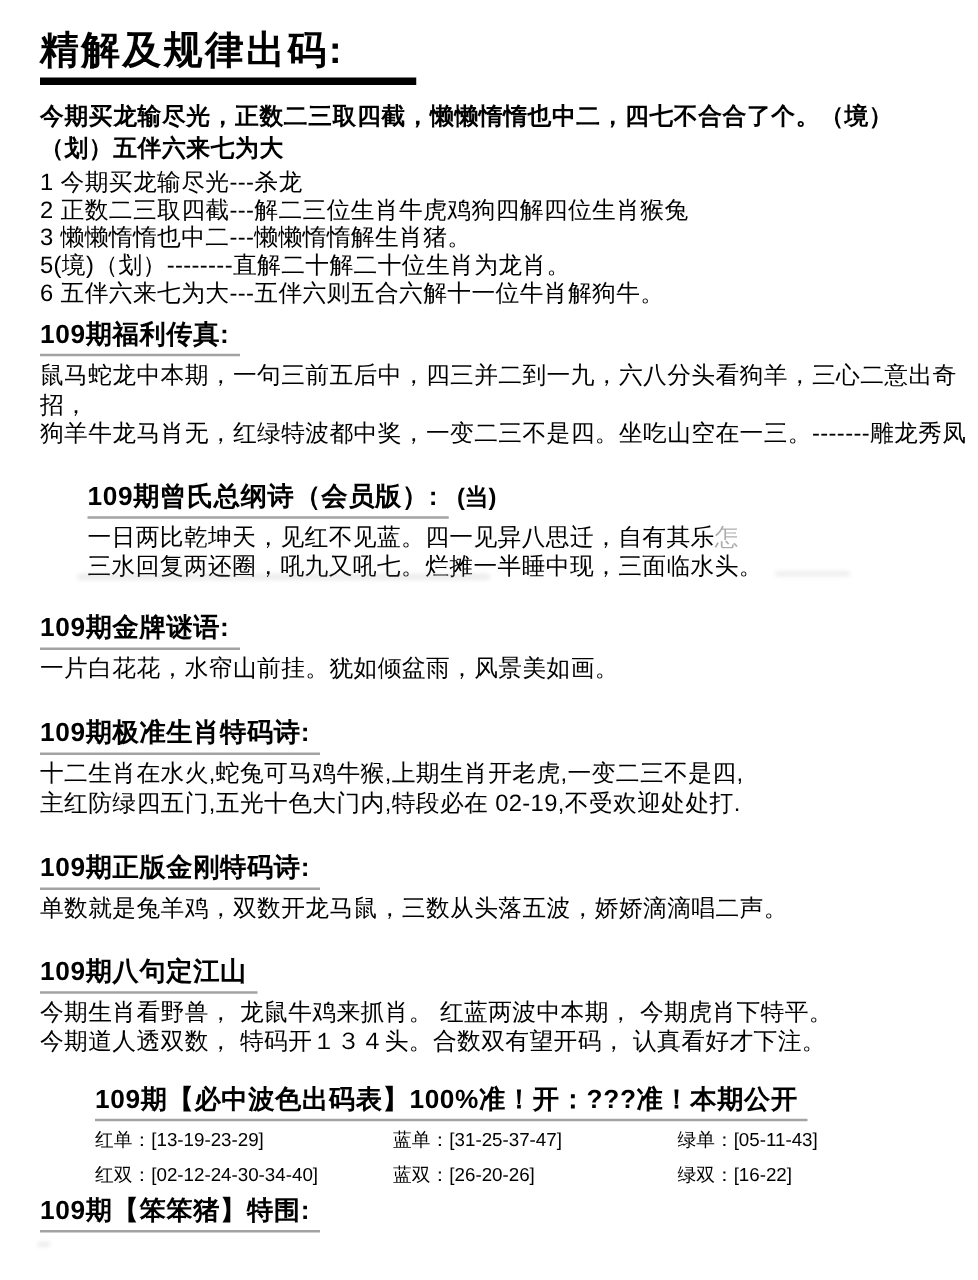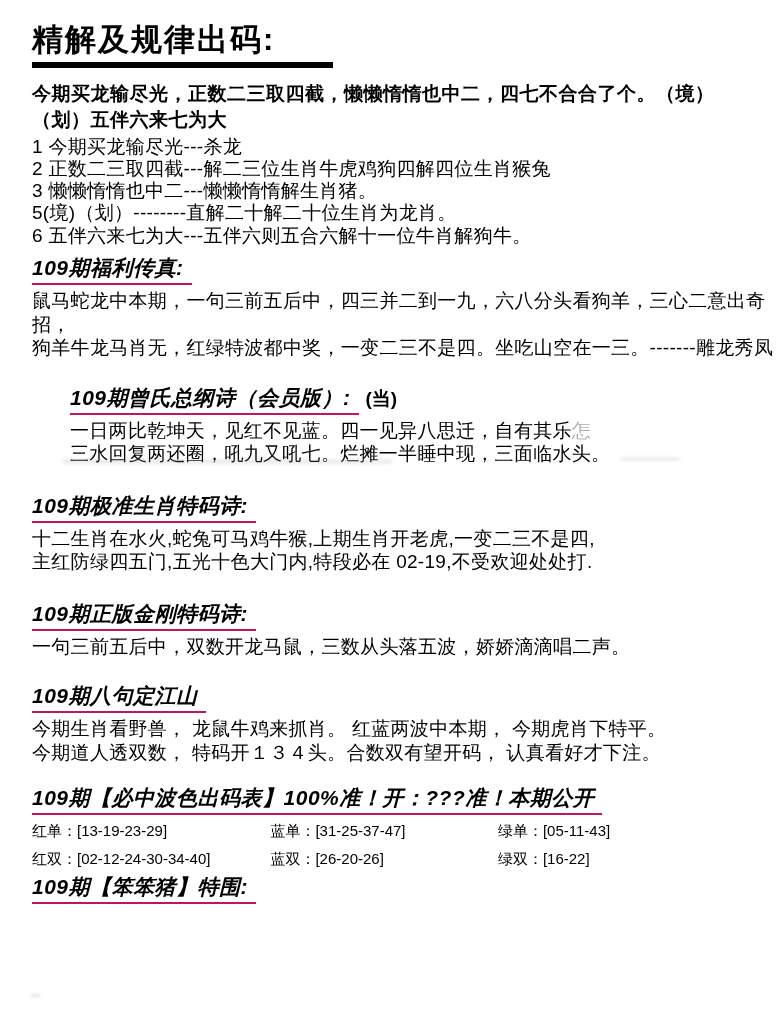--- a/index.html
+++ b/index.html
@@ -26,27 +26,27 @@
   .numline{font-size:19px;font-weight:500;line-height:22.3px;letter-spacing:0.3px;}
 
   
   .sec{margin-top:24px;}
   .sec.s1{margin-top:8px;}
   .sec.s2{margin-top:25px;margin-left:38px;}
   .sec.s3{margin-top:24px;}
   .sec.s4{margin-top:27px;}
   .sec.s5{margin-top:27px;}
   .sec.s6{margin-top:25px;}
-  .sec.waves{margin-top:21px;}
+  .sec.waves{margin-top:21px;margin-left:44px;}
   .sec.pig{margin-top:3px;}
 
   .sec-head{line-height:26px;}
   .sec-title{
-    display:inline-block;font-size:21px;font-weight:800;font-style:italic;
-    border-bottom:2px solid #be185d;padding:0 8px 2px 0;letter-spacing:0.5px;
+    display:inline-block;font-size:21px;font-weight:800;
+    border-bottom:2px solid #a3a3a3;padding:0 8px 2px 0;letter-spacing:0.5px;
   }
   .sec-note{font-size:19px;font-weight:600;font-style:normal;margin-left:7px;}
   .sec-body{margin-top:4px;}
   .body-line{font-size:19px;font-weight:500;line-height:23.5px;letter-spacing:0.3px;}
   .faded{opacity:0.33;}
 
   
   .wave-row{margin-top:3px;white-space:nowrap;}
   .wcell{display:inline-block;font-size:15px;font-weight:500;line-height:25px;vertical-align:top;}
   .wcell.c1{width:234px;}
@@ -91,37 +91,45 @@
   <div class="sec s2">
     <div class="sec-head">
       <span class="sec-title">109期曾氏总纲诗（会员版）:</span><span class="sec-note">(当)</span>
     </div>
     <div class="sec-body">
       <div class="body-line"><span>一日两比乾坤天，见红不见蓝。四一见异八思迁，自有其乐</span><span class="faded">怎</span></div>
       <div class="body-line">三水回复两还圈，吼九又吼七。烂摊一半睡中现，三面临水头。</div>
     </div>
   </div>
 
+  <div class="sec s3">
+    <div class="sec-head">
+      <span class="sec-title">109期金牌谜语:</span>
+    </div>
+    <div class="sec-body">
+      <div class="body-line">一片白花花，水帘山前挂。犹如倾盆雨，风景美如画。</div>
+    </div>
+  </div>
 
   <div class="sec s4">
     <div class="sec-head">
       <span class="sec-title">109期极准生肖特码诗:</span>
     </div>
     <div class="sec-body">
       <div class="body-line">十二生肖在水火,蛇兔可马鸡牛猴,上期生肖开老虎,一变二三不是四,</div>
       <div class="body-line">主红防绿四五门,五光十色大门内,特段必在 02-19,不受欢迎处处打.</div>
     </div>
   </div>
 
   <div class="sec s5">
     <div class="sec-head">
       <span class="sec-title">109期正版金刚特码诗:</span>
     </div>
     <div class="sec-body">
-      <div class="body-line">一句三前五后中，双数开龙马鼠，三数从头落五波，娇娇滴滴唱二声。</div>
+      <div class="body-line">单数就是兔羊鸡，双数开龙马鼠，三数从头落五波，娇娇滴滴唱二声。</div>
     </div>
   </div>
 
   <div class="sec s6">
     <div class="sec-head">
       <span class="sec-title">109期八句定江山</span>
     </div>
     <div class="sec-body">
       <div class="body-line">今期生肖看野兽， 龙鼠牛鸡来抓肖。 红蓝两波中本期， 今期虎肖下特平。</div>
       <div class="body-line">今期道人透双数， 特码开１３４头。合数双有望开码， 认真看好才下注。</div>

